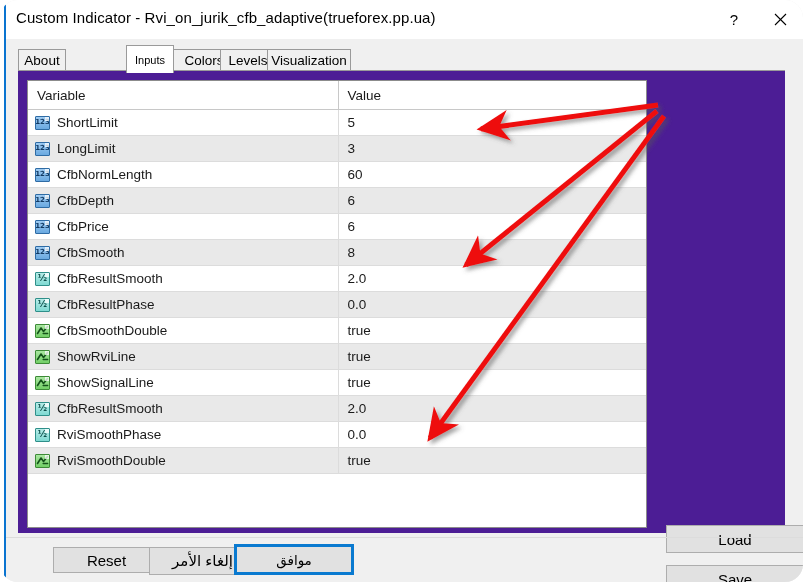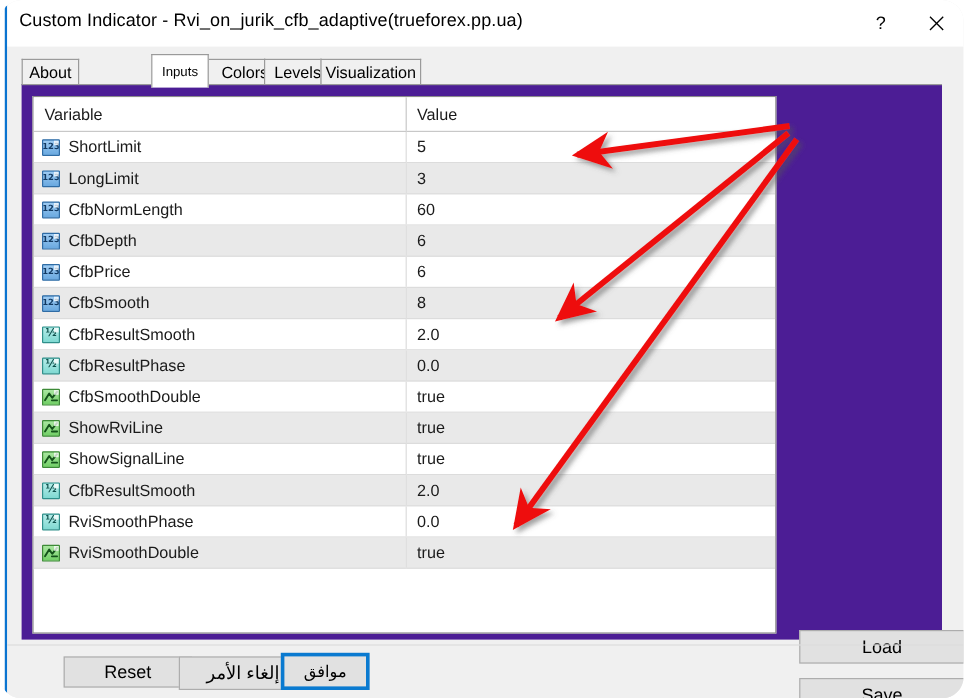--- a/index.html
+++ b/index.html
@@ -115,21 +115,21 @@
     font-family:"Liberation Sans","DejaVu Sans",sans-serif;
   }
   .btn-load{position:absolute;left:648px;top:454px;width:138px;height:28px;}
   .btn-save{position:absolute;left:648px;top:494px;width:138px;height:28px;}
 
   
   .footer-sep{position:absolute;left:0;top:498px;width:797px;height:1px;background:#dcdcdc;}
   .btn-reset{position:absolute;left:14px;top:508px;width:107px;height:26px;margin-left:33px;}
   .btn-cancel{position:absolute;left:127px;top:508px;width:107px;height:28px;margin-left:16px;}
   .btn-ok{
-    position:absolute;left:228px;top:505px;width:74px;height:31px;
+    position:absolute;left:228px;top:505px;width:120px;height:31px;
     border:3px solid #0a7ad0;background:#e1e1e1;box-sizing:border-box;
     display:flex;align-items:center;justify-content:center;font-size:13.5px;color:#000;
   }
   .rtl{direction:rtl;unicode-bidi:bidi-override;}
 
   
   .anno{position:absolute;left:0;top:0;width:803px;height:582px;pointer-events:none;}
   .anno-text{
     position:absolute;right:8px;top:90px;
     font-size:17px;font-weight:bold;color:#1414d2;

